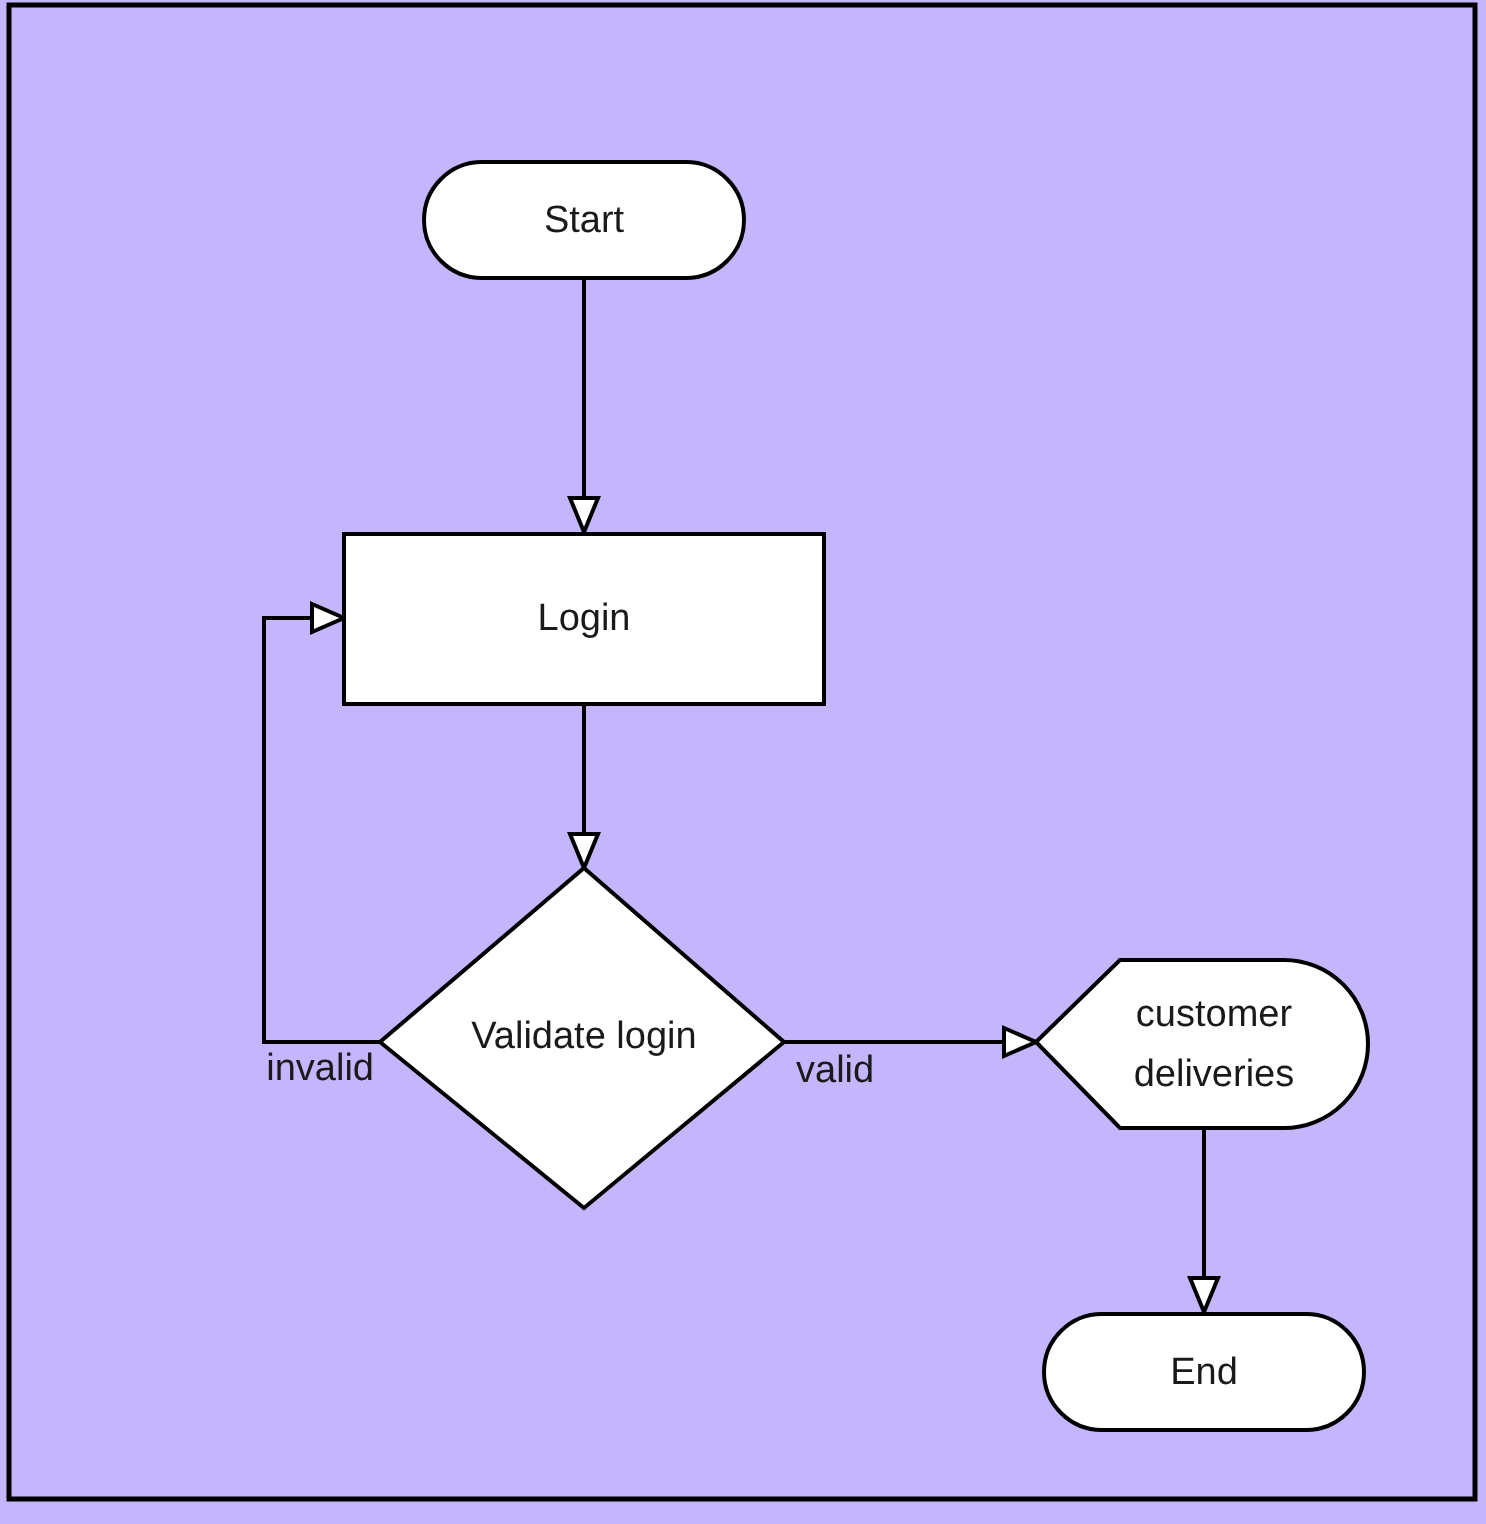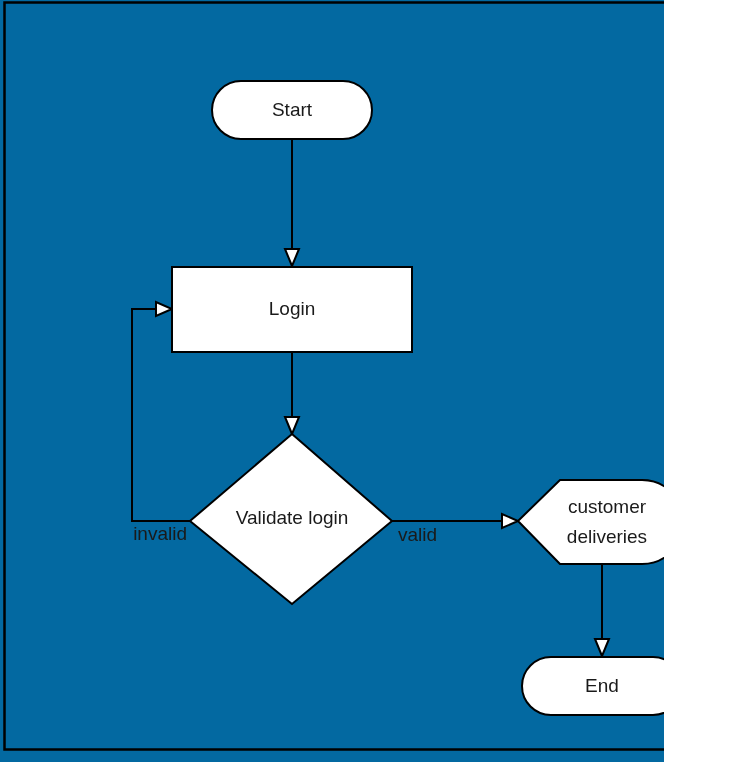--- a/index.html
+++ b/index.html
@@ -6,23 +6,23 @@
   html, body {
     margin: 0;
     padding: 0;
     background: #ffffff;
   }
   body {
     font-family: "Liberation Sans", sans-serif;
   }
   #canvas {
     position: relative;
-    width: 664px;
+    width: 743px;
     height: 762px;
-    background: #0369a1;
+    background: #c4b5fd;
     overflow: hidden;
   }
   #diagram-svg {
     position: absolute;
     top: 0;
     left: 0;
     width: 743px;
     height: 762px;
   }
   .shape-outline {

